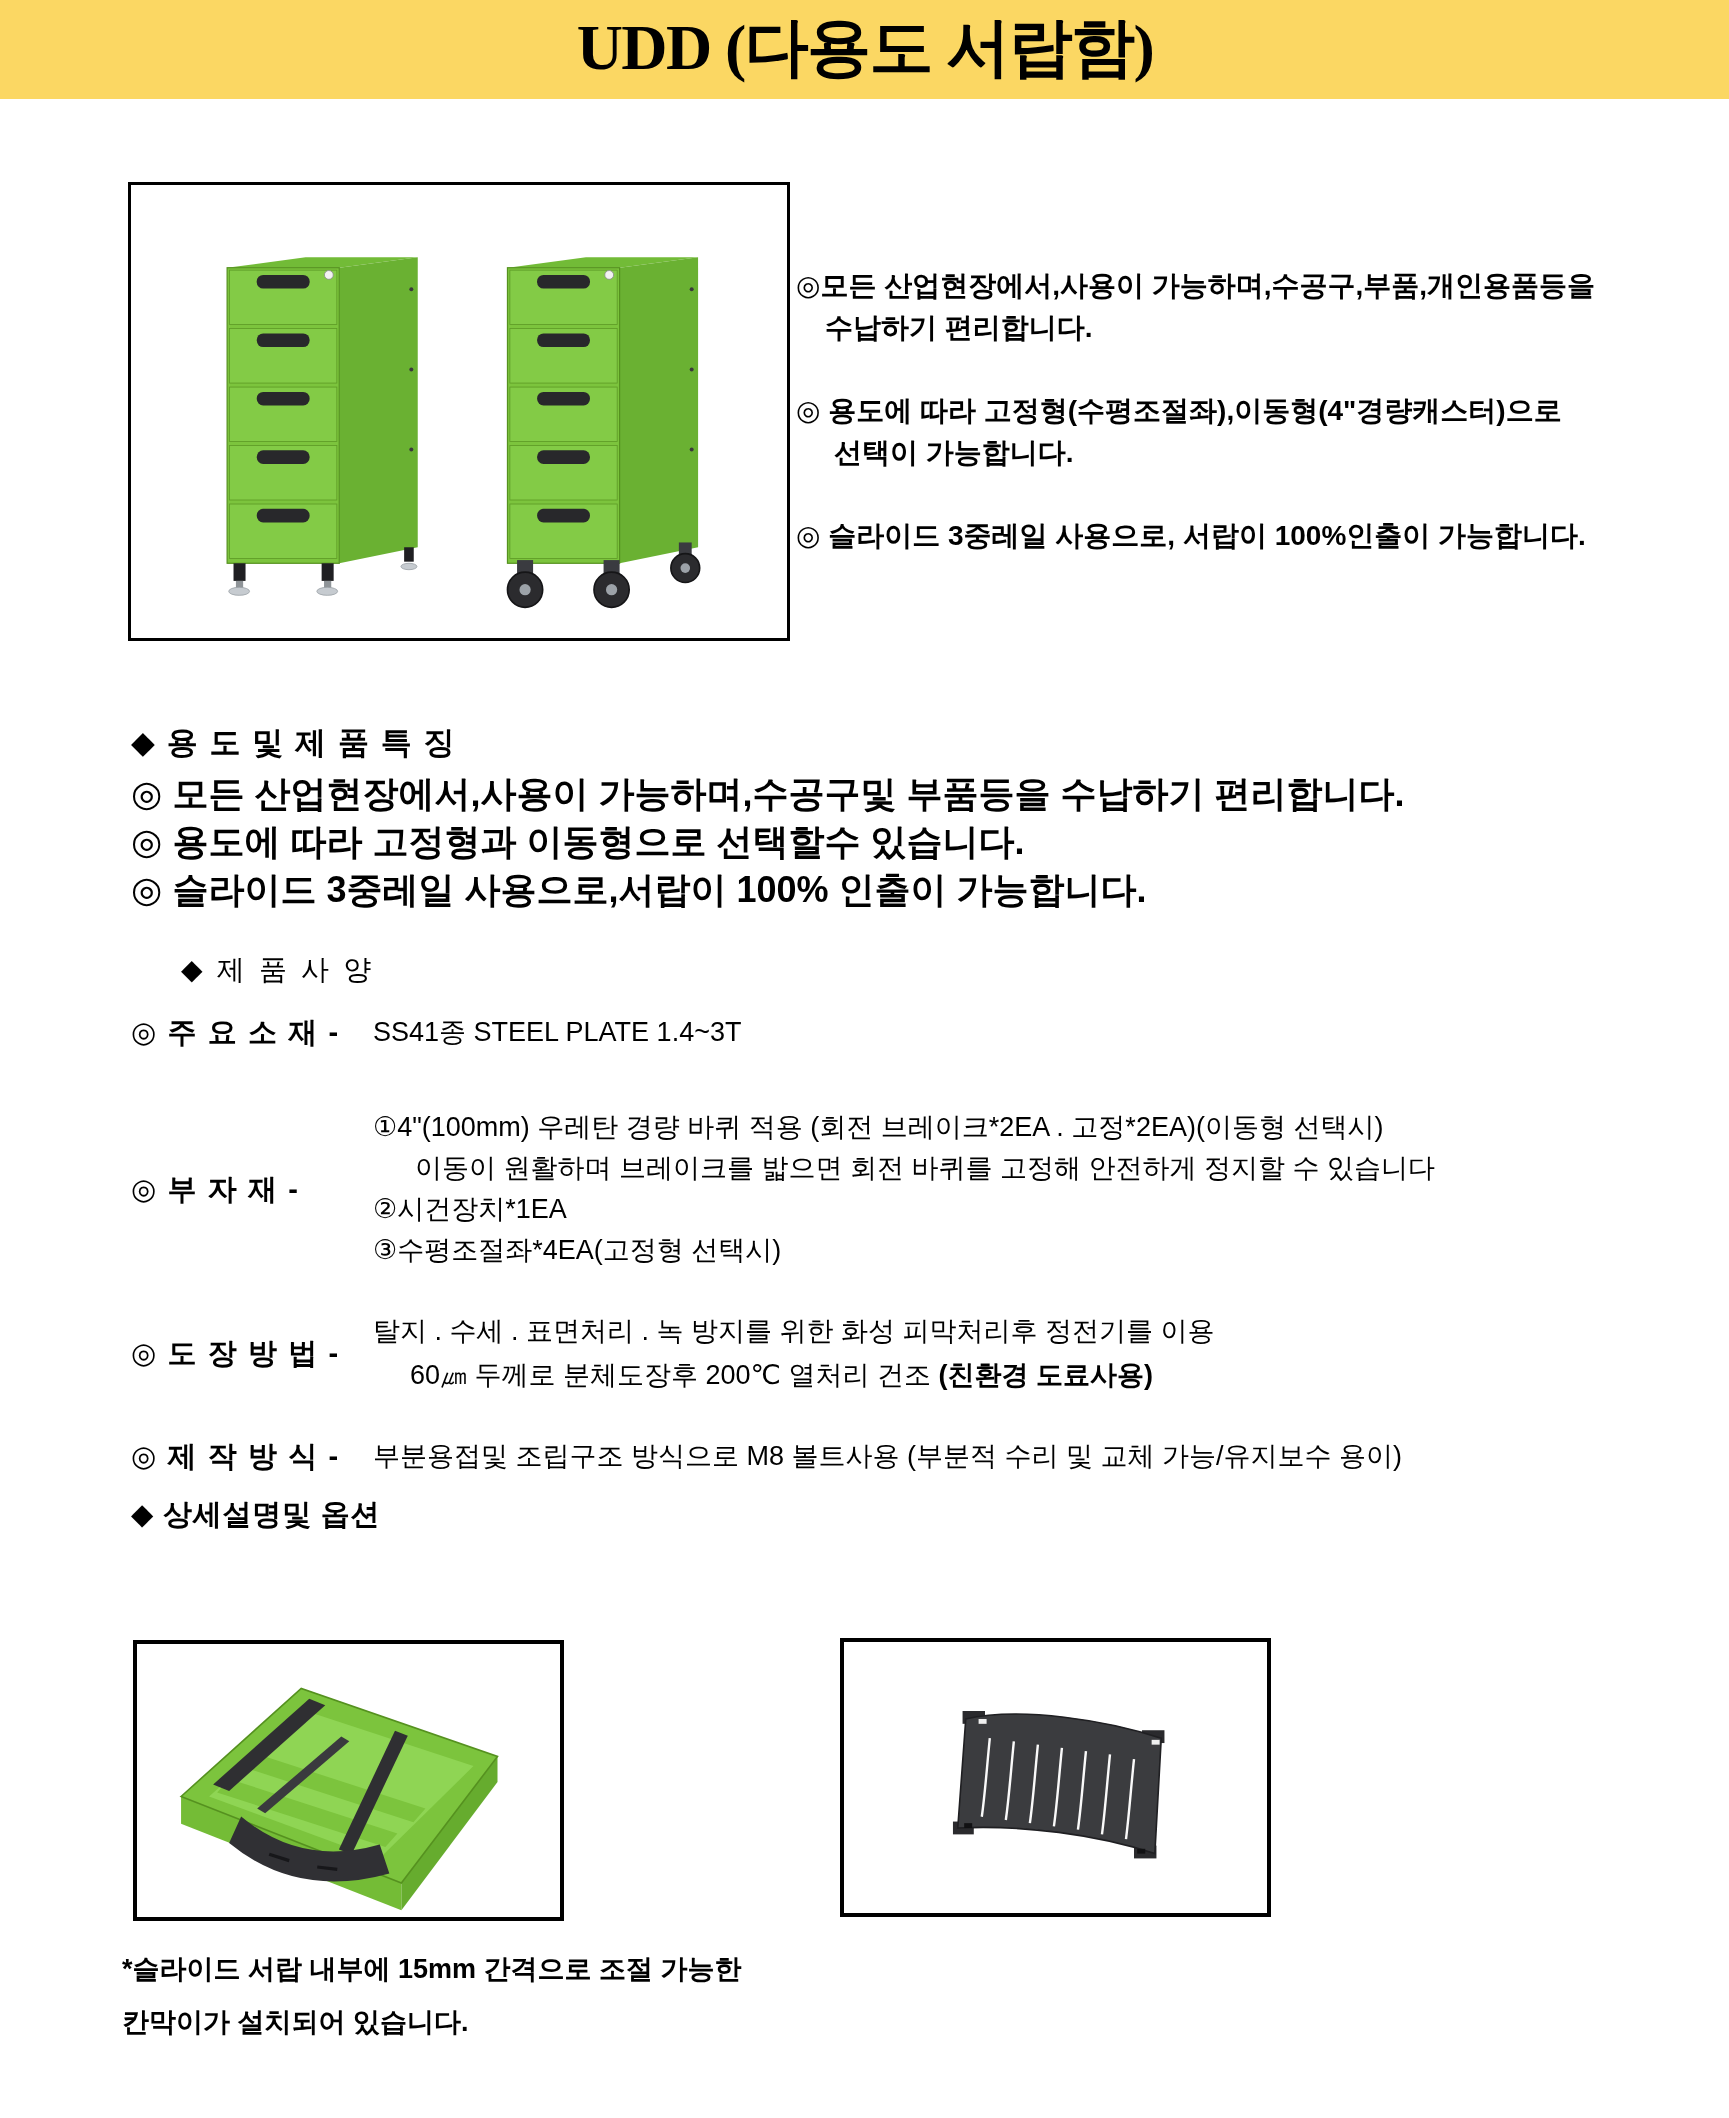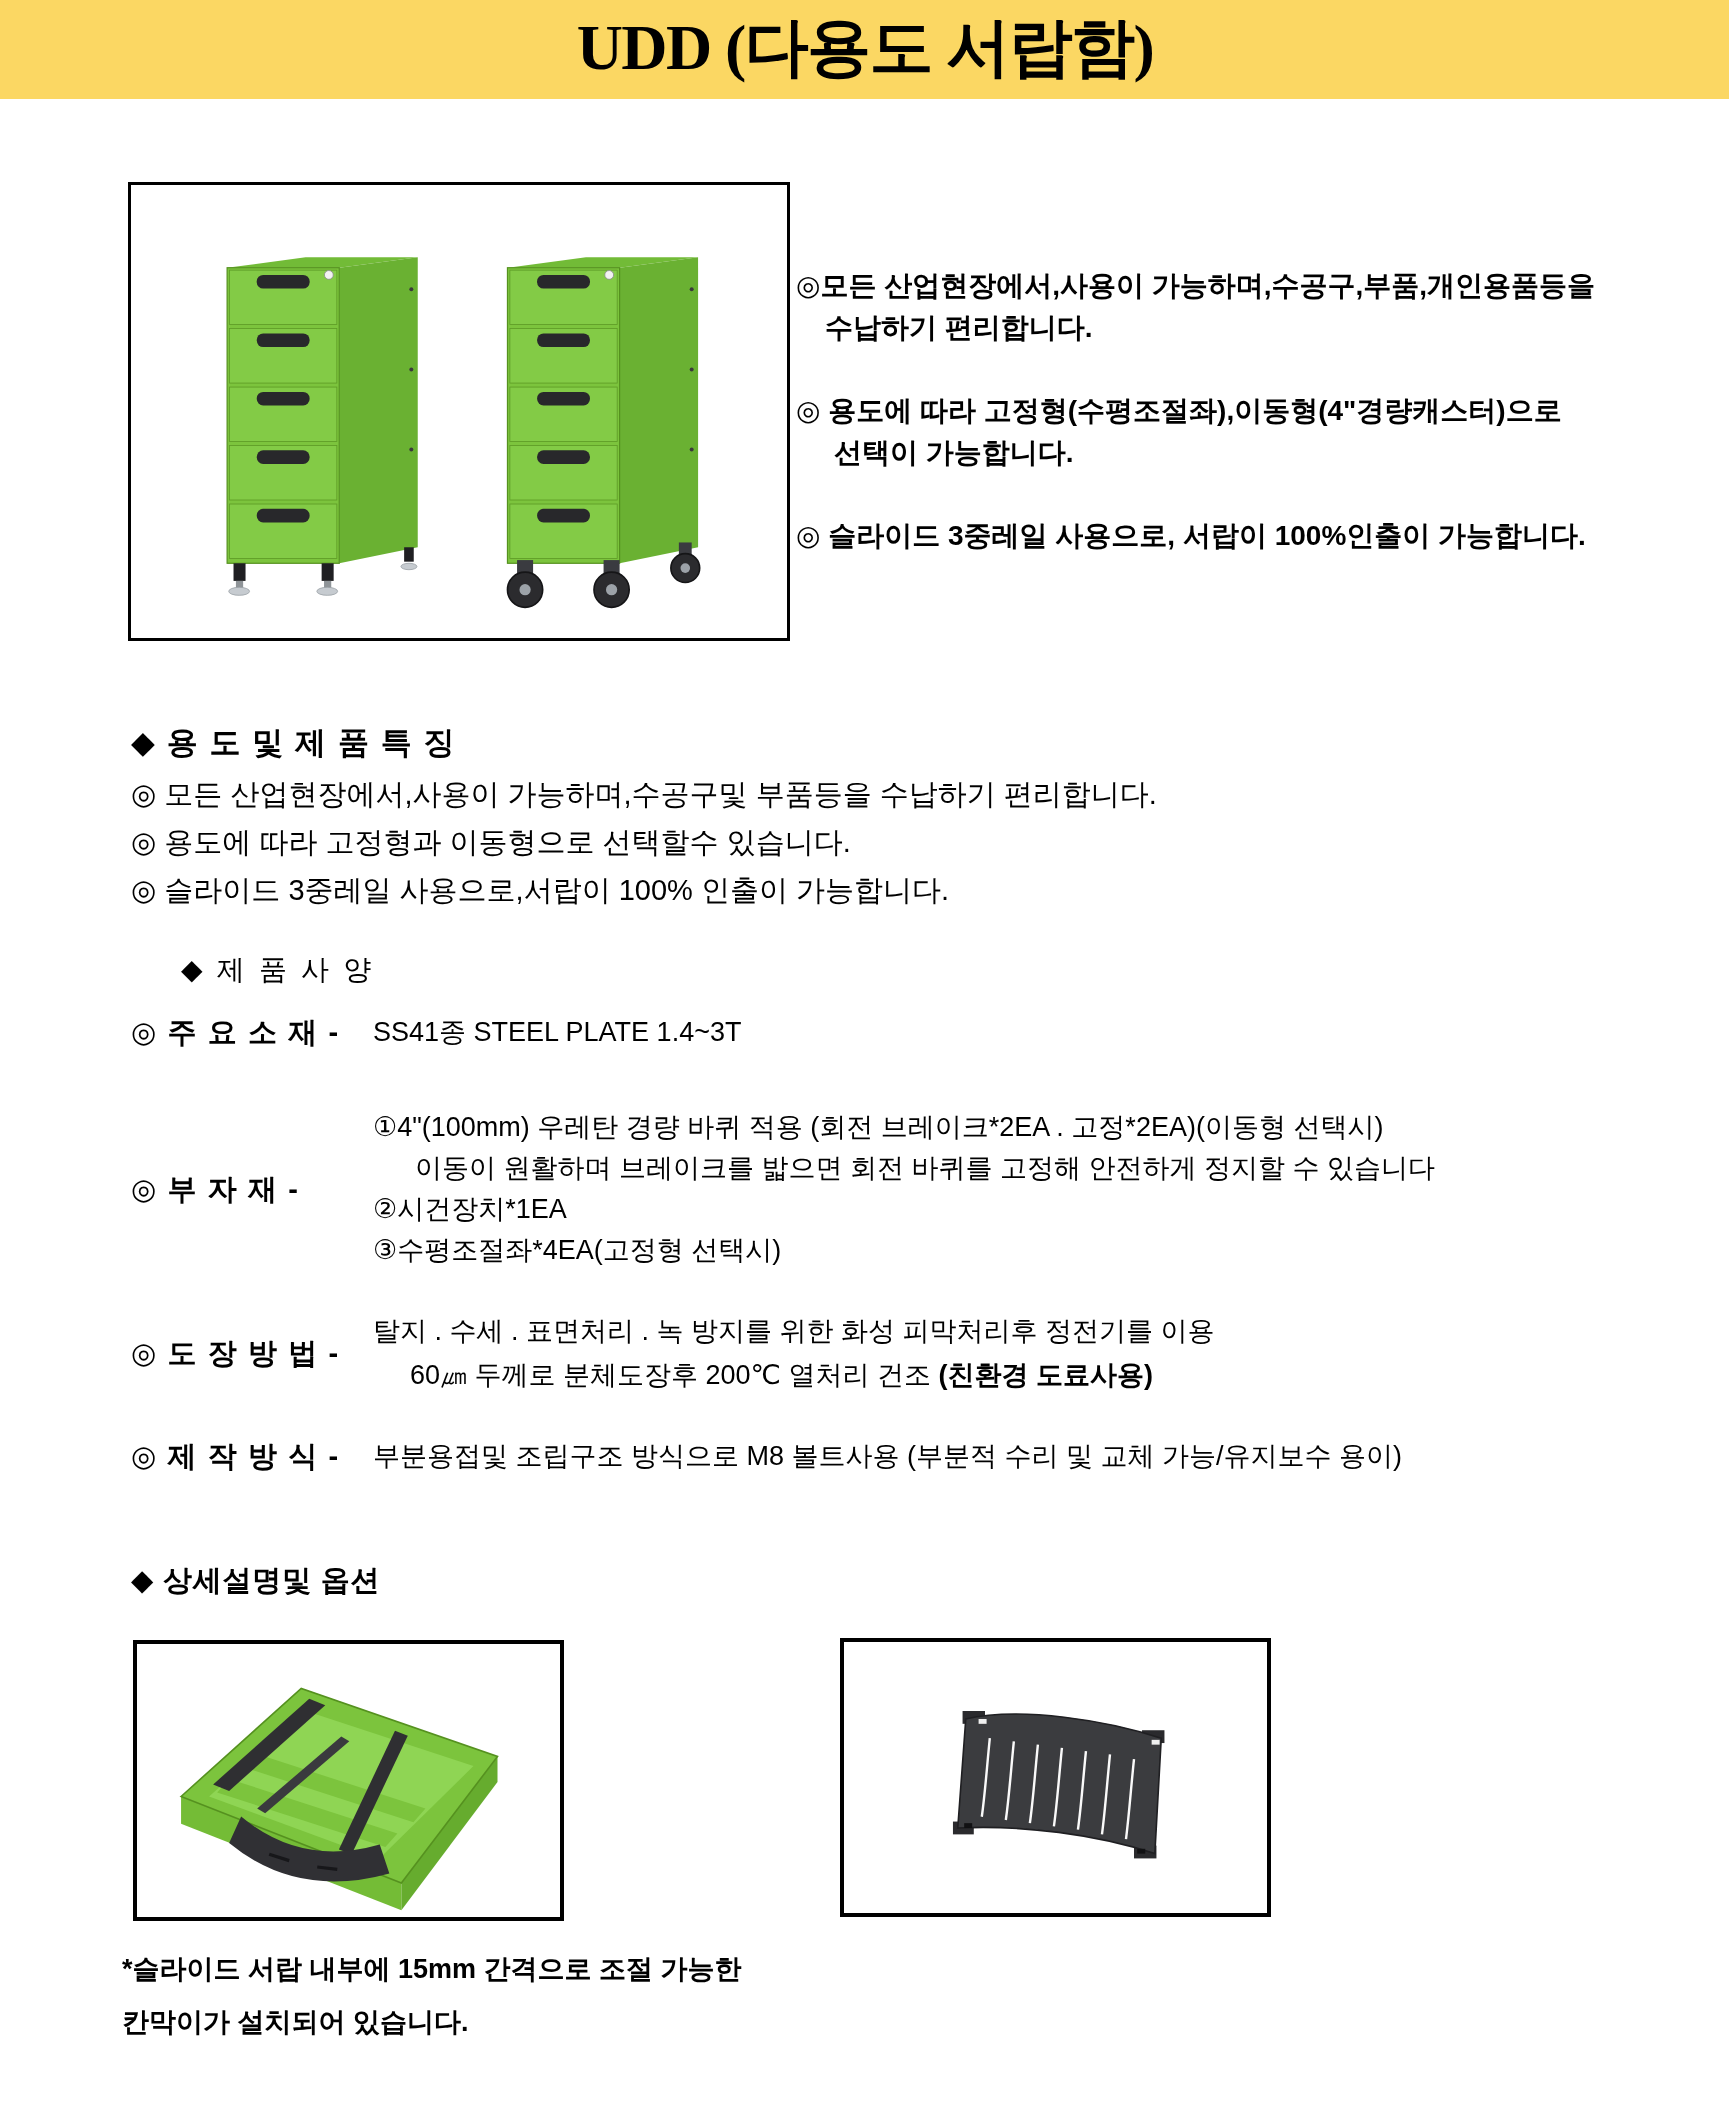--- a/index.html
+++ b/index.html
@@ -18,24 +18,24 @@
   
   .hero-bullets{position:absolute;left:796px;top:265px;width:938px;
                 font-size:28px;font-weight:bold;line-height:42px;}
   .hb{margin:0 0 41px 0;}
   .hb .cont1{padding-left:29px;}
   .hb .cont2{padding-left:38px;}
 
   
   .h-feat{position:absolute;left:131px;top:722px;font-size:31px;font-weight:bold;letter-spacing:1.6px;}
   .h-spec{position:absolute;left:181px;top:951px;font-size:28px;font-weight:normal;letter-spacing:3.2px;}
-  .h-detail{position:absolute;left:131px;top:1561px;font-size:29px;font-weight:bold;letter-spacing:0.8px;}
-
-  
-  .feat-list{position:absolute;left:131px;top:770px;font-size:29px;line-height:48px;font-weight:normal;}
+  .h-detail{position:absolute;left:131px;top:1495px;font-size:29px;font-weight:bold;letter-spacing:0.8px;}
+
+  
+  .feat-list{position:absolute;left:131px;top:770px;font-size:36px;line-height:48px;font-weight:bold;}
 
   
   .spec{position:absolute;left:131px;display:flex;align-items:center;font-size:27px;line-height:41px;gap:8px;}
   .spec-label{flex:0 0 234px;font-size:29px;font-weight:bold;letter-spacing:1.6px;white-space:nowrap;}
   .spec-content{font-weight:normal;}
   .spec-material{top:1012px;}
   .spec-parts{top:1107px;}
   .spec-parts .l2{padding-left:42px;}
   .spec-paint{top:1309px;line-height:44px;}
   .spec-paint .l2{padding-left:37px;}

